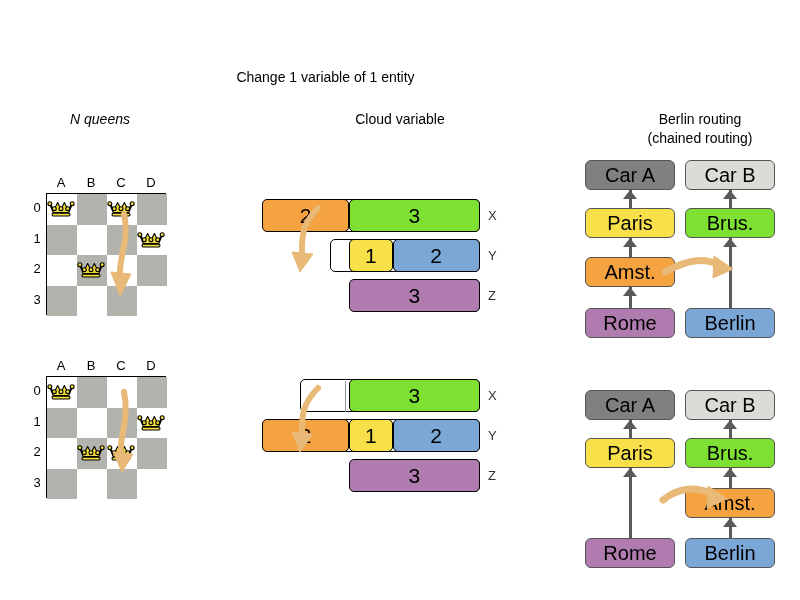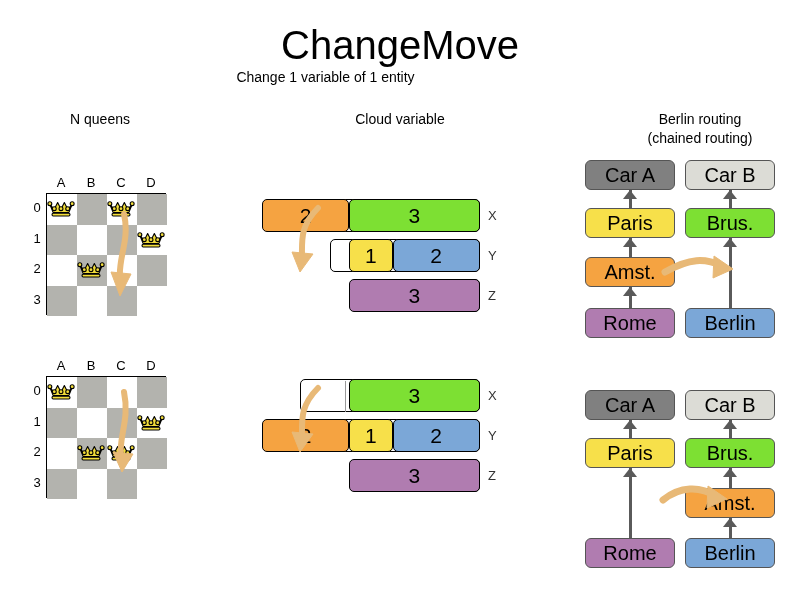--- a/index.html
+++ b/index.html
@@ -15,21 +15,21 @@
     position:absolute;left:0;top:22px;width:800px;text-align:center;
     font-size:40px;font-weight:normal;line-height:46px;letter-spacing:0px;
   }
   .subtitle{
     position:absolute;left:0;top:68px;width:651px;text-align:center;
     font-size:14px;line-height:18px;
   }
 
   
   .colhead{position:absolute;text-align:center;font-size:14px;line-height:19px;}
-  #head-nqueens{left:0px;top:110px;width:200px;}
+  #head-nqueens{left:0px;top:110px;width:200px;font-style:italic;}
   #head-cloud{left:300px;top:110px;width:200px;}
   #head-routing{left:600px;top:110px;width:200px;}
 
   
   .board-wrap{position:absolute;}
   .board{position:absolute;left:16px;top:18px;width:120px;height:122px;
          border:1.5px solid #000;box-sizing:border-box;}
   .sq{position:absolute;width:30px;height:30.5px;box-sizing:border-box;}
   .sq.light{background:#ffffff;}
   .sq.dark{background:#b3b3ae;}
@@ -57,21 +57,20 @@
   .arrowhead{position:absolute;width:0;height:0;}
 
   svg.ov{position:absolute;left:0;top:0;width:800px;height:600px;
          pointer-events:none;overflow:visible;}
 </style>
 </head>
 <body>
 
 <div class="page">
 
-  <div class="title">ChangeMove</div>
   <div class="subtitle">Change 1 variable of 1 entity</div>
 
   <div class="colhead" id="head-nqueens">N queens</div>
   <div class="colhead" id="head-cloud">Cloud variable</div>
   <div class="colhead" id="head-routing">
     <div>Berlin routing</div>
     <div>(chained routing)</div>
   </div>
 
   <div class="board-wrap" id="nq-before" style="left:30px;top:175px;width:160px;height:160px;">

